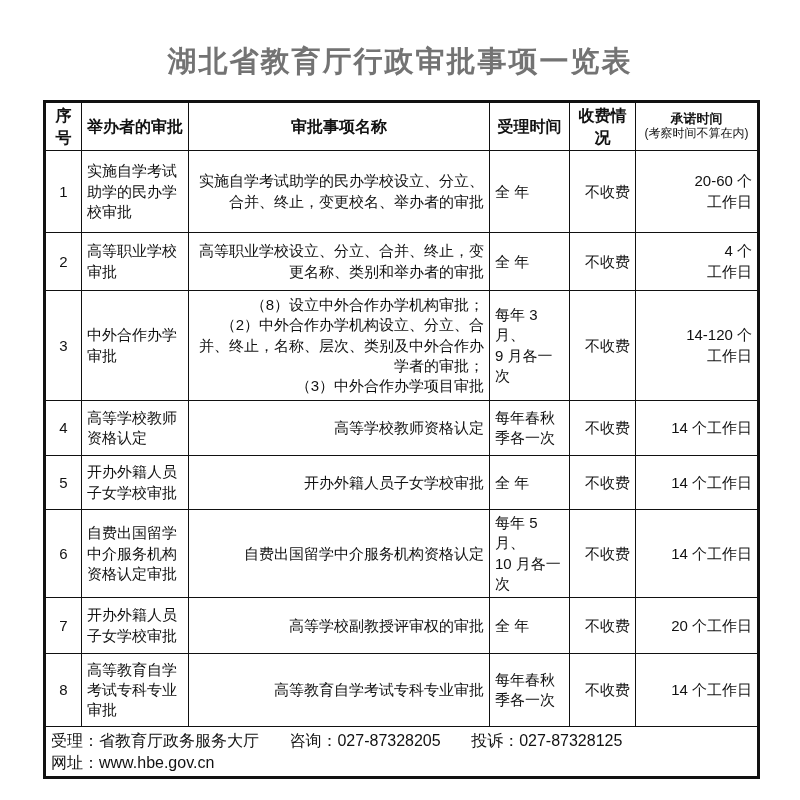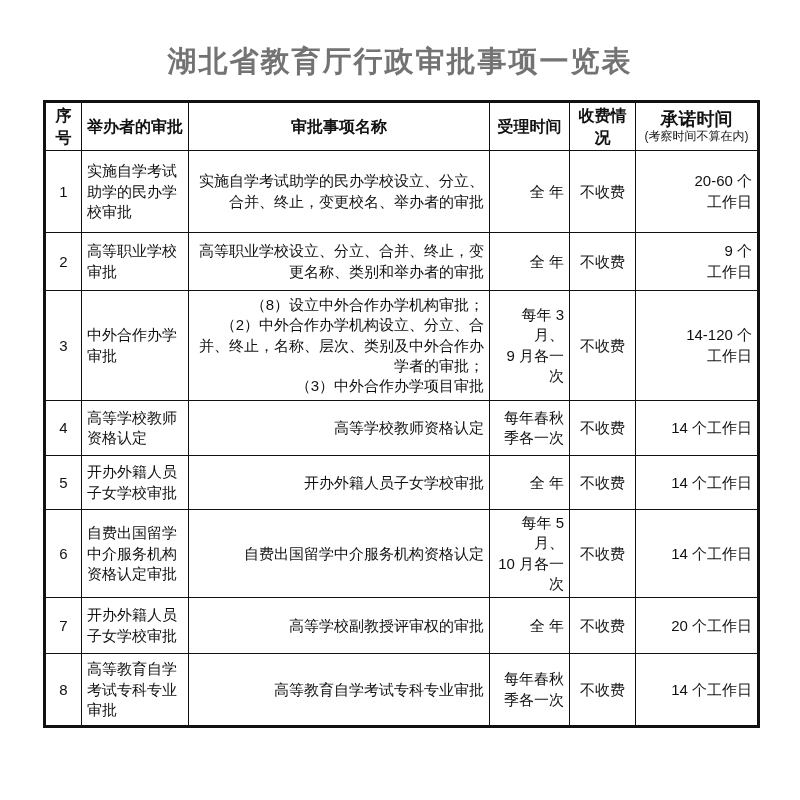--- a/index.html
+++ b/index.html
@@ -22,27 +22,27 @@
     font-size:15px;
   }
   table.approval td, table.approval th{
     border:1.5px solid #111111;
     vertical-align:middle;
     padding:3px 5px;
     line-height:1.35;
     font-weight:normal;
   }
   tr.hdr th{font-weight:bold;font-size:16px;text-align:center;padding:2px 2px;}
-  .promise-head{font-weight:bold;font-size:18px;line-height:1.15;}
+  .promise-head{font-weight:bold;font-size:13px;line-height:1.15;}
   .promise-note{font-weight:normal;font-size:12px;line-height:1.15;}
   td.c-no{text-align:center;}
   td.c-name{white-space:pre-line;padding:3px 4px;}
   td.c-content{text-align:right;white-space:pre-line;padding:4px 8px;}
-  td.c-time{text-align:right;white-space:pre-line;}
-  td.c-fee{text-align:center;padding:3px 2px;}
+  td.c-time{text-align:left;white-space:pre-line;}
+  td.c-fee{text-align:right;padding:3px 2px;}
   td.c-promise{text-align:right;white-space:pre-line;}
   tr.r-hdr{height:44px;}
   tr.r1{height:82px;}
   tr.r2{height:58px;}
   tr.r3{height:110px;}
   tr.r4{height:55px;}
   tr.r5{height:54px;}
   tr.r6{height:70px;}
   tr.r7{height:56px;}
   tr.r8{height:73px;}
@@ -90,21 +90,21 @@
       <td class="c-promise">20-60 个
 工作日</td>
     </tr>
 
     <tr class="r2">
       <td class="c-no">2</td>
       <td class="c-name">高等职业学校审批</td>
       <td class="c-content">高等职业学校设立、分立、合并、终止，变更名称、类别和举办者的审批</td>
       <td class="c-time">全 年</td>
       <td class="c-fee">不收费</td>
-      <td class="c-promise">9 个
+      <td class="c-promise">4 个
 工作日</td>
     </tr>
 
     <tr class="r3">
       <td class="c-no">3</td>
       <td class="c-name">中外合作办学审批</td>
       <td class="c-content">（8）设立中外合作办学机构审批；
 （2）中外合作办学机构设立、分立、合并、终止，名称、层次、类别及中外合作办学者的审批；
 （3）中外合作办学项目审批</td>
       <td class="c-time">每年 3 月、
@@ -157,16 +157,24 @@
     <tr class="r8">
       <td class="c-no">8</td>
       <td class="c-name">高等教育自学考试专科专业审批</td>
       <td class="c-content">高等教育自学考试专科专业审批</td>
       <td class="c-time">每年春秋
 季各一次</td>
       <td class="c-fee">不收费</td>
       <td class="c-promise">14 个工作日</td>
     </tr>
 
+    <tr class="r-foot">
+      <td class="footer-cell" colspan="6">
+        <span>受理：省教育厅政务服务大厅</span>
+        <span>咨询：027-87328205</span>
+        <span>投诉：027-87328125</span>
+        <span>网址：www.hbe.gov.cn</span>
+      </td>
+    </tr>
   </tbody>
     </table>
 
 </div>
 
 </body></html>

